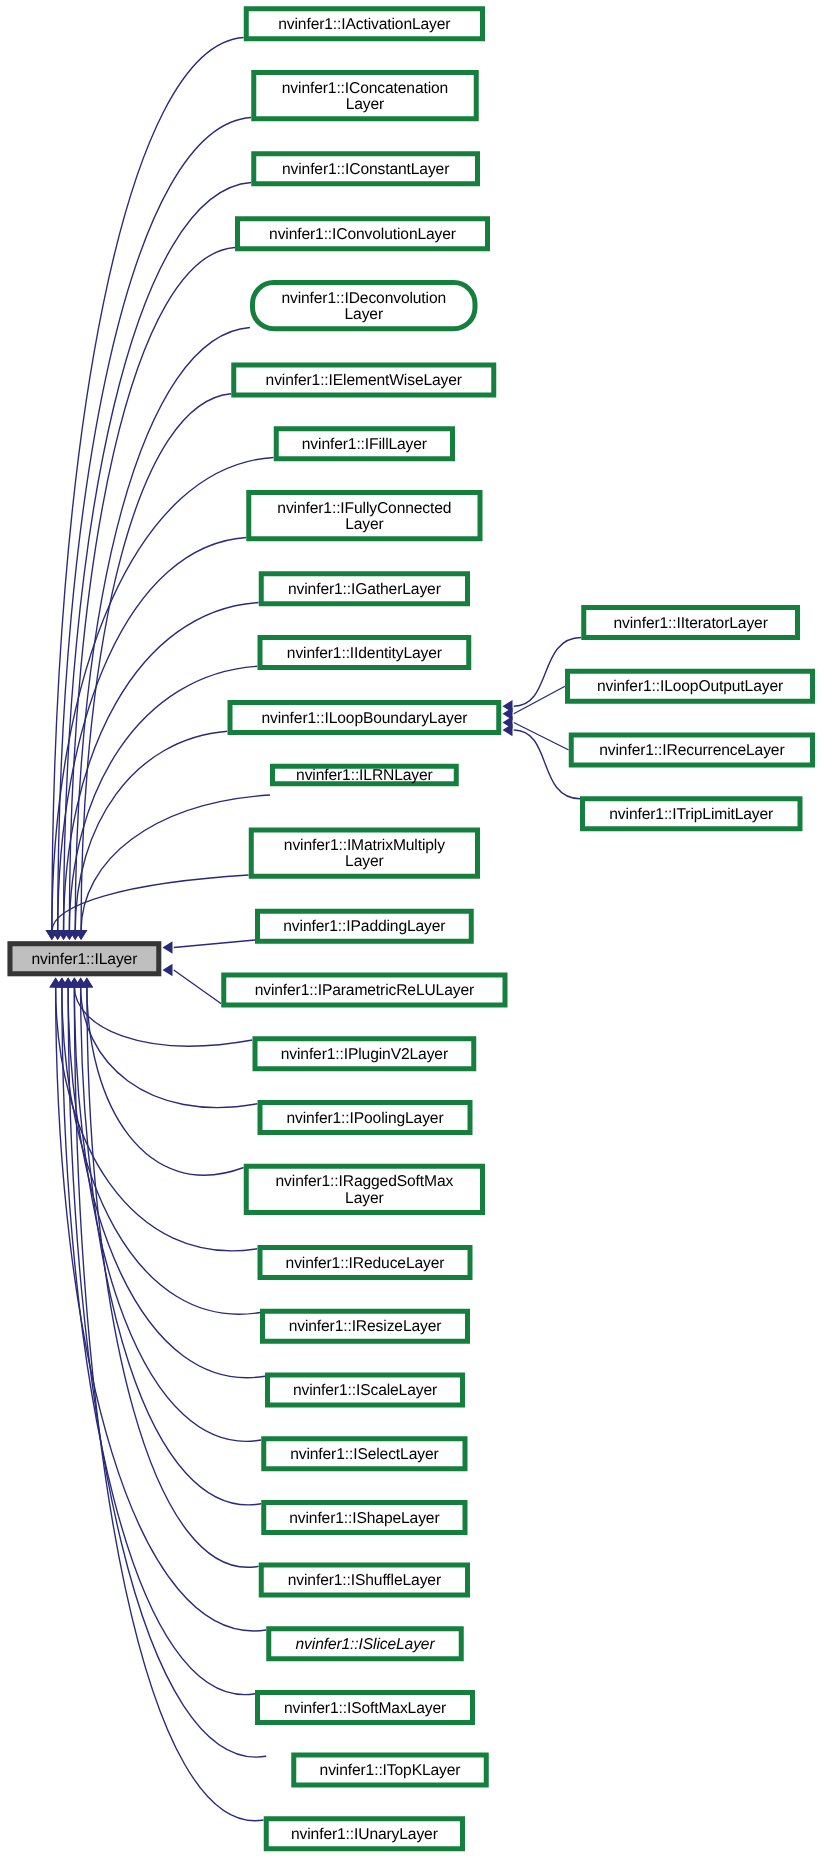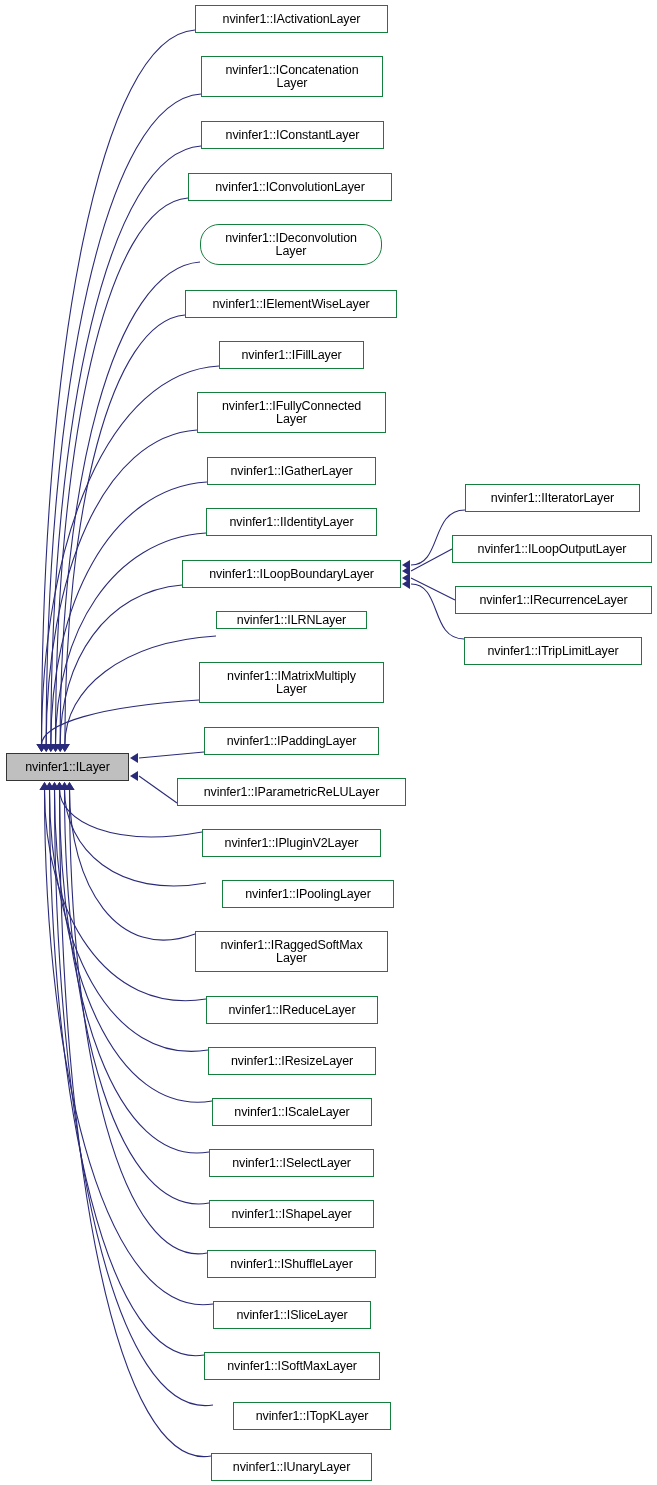--- a/index.html
+++ b/index.html
@@ -22,21 +22,21 @@
     position: absolute;
     left: 0;
     top: 0;
     width: 657px;
     height: 1485px;
     pointer-events: none;
   }
   .node {
     position: absolute;
     box-sizing: border-box;
-    border: 1px solid #15803d;
+    border: 4px solid #15803d;
     background: #ffffff;
     color: #000000;
     font-size: 12.5px;
     line-height: 13px;
     text-align: center;
     display: flex;
     align-items: center;
     justify-content: center;
     white-space: pre-line;
     letter-spacing: -0.1px;
@@ -135,30 +135,30 @@
 Layer</div>
       <div class="node" style="left: 207px; top: 457px; width: 169px; height: 28px;">nvinfer1::IGatherLayer</div>
       <div class="node" style="left: 206px; top: 508px; width: 171px; height: 28px;">nvinfer1::IIdentityLayer</div>
       <div class="node" style="left: 182px; top: 560px; width: 219px; height: 28px;">nvinfer1::ILoopBoundaryLayer</div>
       <div class="node" style="left: 216px; top: 611px; width: 151px; height: 18px;">nvinfer1::ILRNLayer</div>
       <div class="node" style="left: 199px; top: 662px; width: 185px; height: 41px;">nvinfer1::IMatrixMultiply
 Layer</div>
       <div class="node" style="left: 204px; top: 727px; width: 175px; height: 28px;">nvinfer1::IPaddingLayer</div>
       <div class="node" style="left: 177px; top: 778px; width: 229px; height: 28px;">nvinfer1::IParametricReLULayer</div>
       <div class="node" style="left: 202px; top: 829px; width: 179px; height: 28px; text-align: right;">nvinfer1::IPluginV2Layer</div>
-      <div class="node" style="left: 222px; top: 880px; width: 172px; height: 28px;">nvinfer1::IPoolingLayer</div>
+      <div class="node" style="left: 206px; top: 880px; width: 172px; height: 28px;">nvinfer1::IPoolingLayer</div>
       <div class="node" style="left: 195px; top: 931px; width: 193px; height: 41px;">nvinfer1::IRaggedSoftMax
 Layer</div>
       <div class="node" style="left: 206px; top: 996px; width: 172px; height: 28px;">nvinfer1::IReduceLayer</div>
       <div class="node" style="left: 208px; top: 1047px; width: 168px; height: 28px;">nvinfer1::IResizeLayer</div>
       <div class="node" style="left: 212px; top: 1098px; width: 160px; height: 28px;">nvinfer1::IScaleLayer</div>
       <div class="node" style="left: 209px; top: 1149px; width: 165px; height: 28px;">nvinfer1::ISelectLayer</div>
       <div class="node" style="left: 209px; top: 1200px; width: 165px; height: 28px;">nvinfer1::IShapeLayer</div>
       <div class="node" style="left: 207px; top: 1250px; width: 169px; height: 28px;">nvinfer1::IShuffleLayer</div>
-      <div class="node" style="left: 213px; top: 1301px; width: 158px; height: 28px;">nvinfer1::ISliceLayer</div>
+      <div class="node" style="left: 213px; top: 1301px; width: 158px; height: 28px; font-style: italic;">nvinfer1::ISliceLayer</div>
       <div class="node" style="left: 204px; top: 1352px; width: 176px; height: 28px;">nvinfer1::ISoftMaxLayer</div>
       <div class="node" style="left: 213px; top: 1402px; width: 158px; height: 28px; margin-left: 20px;">nvinfer1::ITopKLayer</div>
       <div class="node" style="left: 211px; top: 1453px; width: 161px; height: 28px;">nvinfer1::IUnaryLayer</div>
       <div class="node" style="left: 465px; top: 484px; width: 175px; height: 28px;">nvinfer1::IIteratorLayer</div>
       <div class="node" style="left: 452px; top: 535px; width: 200px; height: 28px;">nvinfer1::ILoopOutputLayer</div>
       <div class="node" style="left: 455px; top: 586px; width: 197px; height: 28px;">nvinfer1::IRecurrenceLayer</div>
       <div class="node" style="left: 464px; top: 637px; width: 178px; height: 28px;">nvinfer1::ITripLimitLayer</div>
     </div>
 
 </div>

